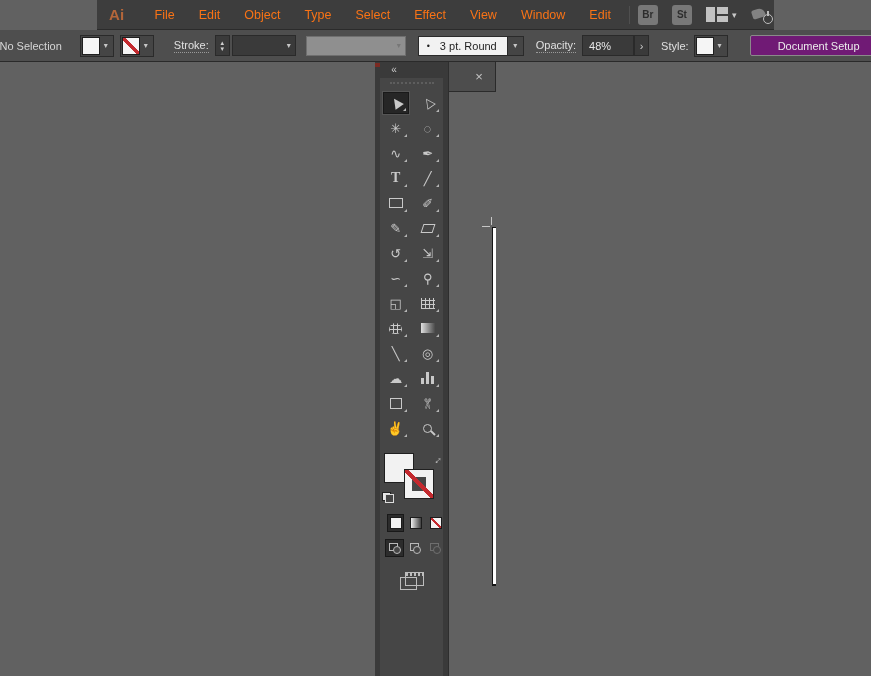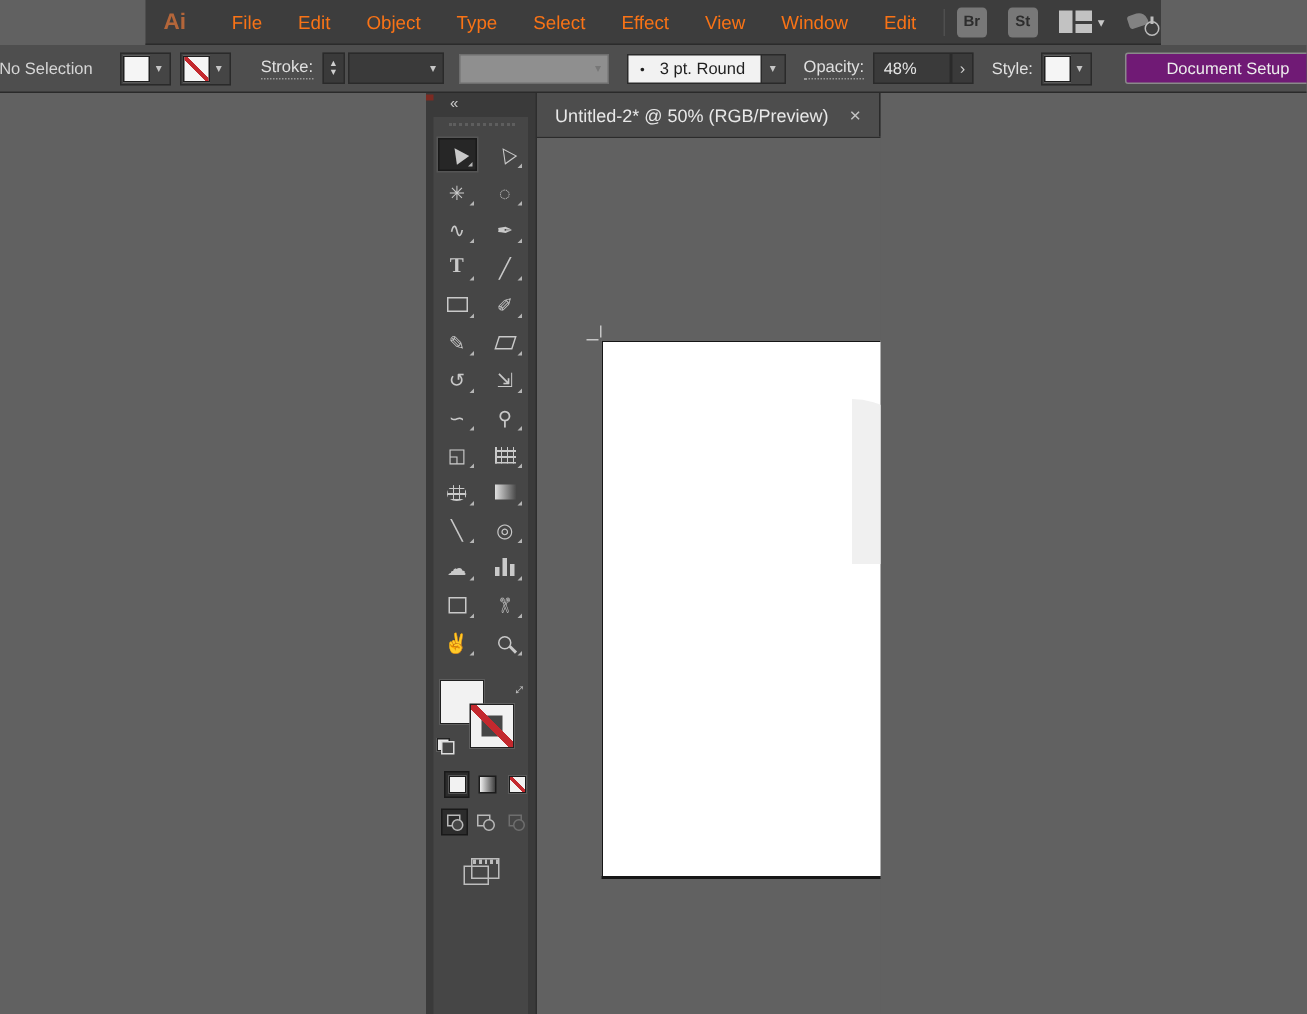--- a/index.html
+++ b/index.html
@@ -392,21 +392,20 @@
             </span>
         </div>
 
         <div class="screenmode"></div>
       </div>
     </aside>
 
     <section class="content">
       <div class="tabstrip">
         <div class="tab">
-          <span class="tab-title">Untitled-2* @ 50% (RGB/Preview)</span>
           <span class="tab-close">×</span>
         </div>
       </div>
 
       <div class="canvas">
         <span class="corner-mark-h"></span>
         <span class="corner-mark-v"></span>
         <div class="artboard"></div>
         <div class="quarter-shape" style="background: rgb(240, 240, 240);"></div>
         <div class="stick" style="background: linear-gradient(90deg, rgb(170, 129, 87) 0%, rgb(161, 122, 79) 38%, rgb(139, 106, 69) 58%, rgb(125, 96, 64) 100%);"></div>

